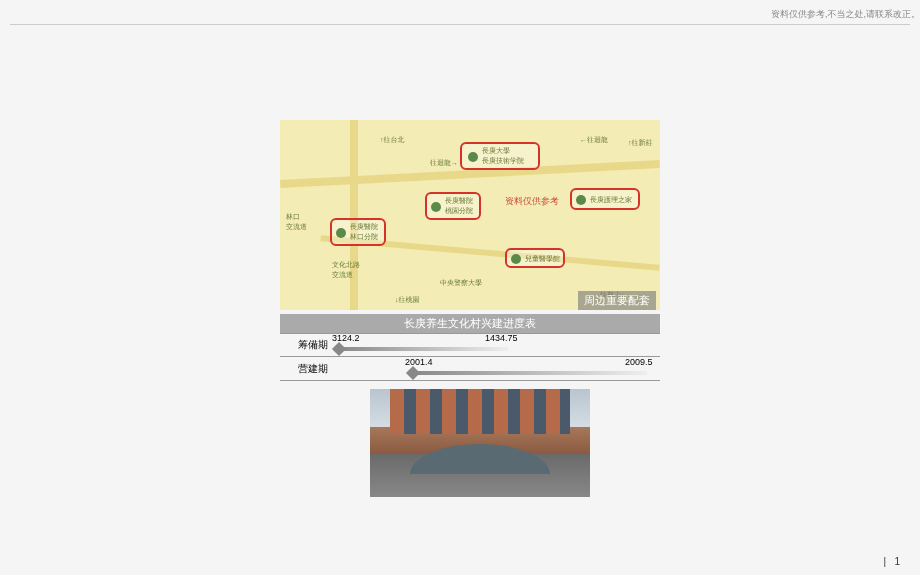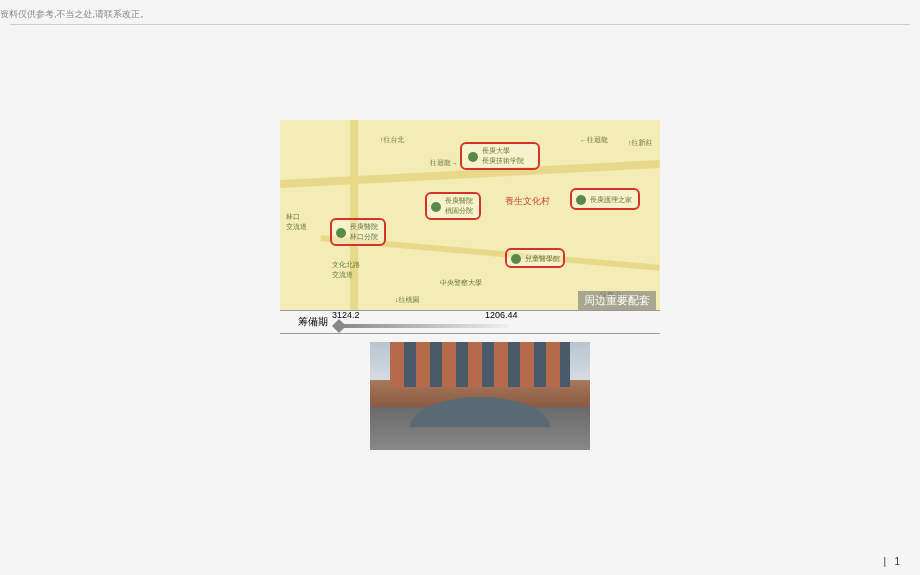--- a/index.html
+++ b/index.html
@@ -8,21 +8,21 @@
       height: 575px;
       background: #f5f5f5;
       font-family: "Microsoft YaHei", SimSun, sans-serif;
       position: relative;
     }
     .header-note {
       position: absolute;
       top: 8px;
       left: 0;
       right: 0;
-      text-align: left;
+      text-align: right;
       font-size: 9px;
       color: #888;
     }
     .header-line {
       position: absolute;
       top: 24px;
       left: 10px;
       right: 10px;
       height: 1px;
       background: #ccc;
@@ -195,43 +195,52 @@
     </div>
     <div class="map-marker" style="top:98px;left:50px;width:56px;height:28px;">
       <div class="map-dot" style="top:8px;left:4px;"></div>
       <div class="map-label" style="top:2px;left:18px;">長庚醫院<br>林口分院</div>
     </div>
     <div class="map-marker" style="top:128px;left:225px;width:60px;height:20px;">
       <div class="map-dot" style="top:4px;left:4px;"></div>
       <div class="map-label" style="top:4px;left:18px;">兒童醫學館</div>
     </div>
 
-    <div class="map-culture-label">養生文化村</div>
+    <div class="map-culture-label">资料仅供参考</div>
 
     <div class="map-label" style="top:92px;left:6px;">林口<br>交流道</div>
     <div class="map-label" style="top:140px;left:52px;">文化北路<br>交流道</div>
     <div class="map-label" style="top:15px;left:100px;">↑往台北</div>
     <div class="map-label" style="top:175px;left:115px;">↓往桃園</div>
     <div class="map-label" style="top:38px;left:150px;">往迴龍→</div>
     <div class="map-label" style="top:15px;left:300px;">←往迴龍</div>
     <div class="map-label" style="top:18px;left:348px;">↑往新莊</div>
     <div class="map-label" style="top:170px;left:320px;">往龜山↓</div>
     <div class="map-label" style="top:158px;left:160px;">中央警察大學</div>
 
     <div class="map-caption">周边重要配套</div>
   </div>
 
+  <div class="chart-title">长庚养生文化村兴建进度表</div>
 
   <div class="timeline">
     <div class="timeline-row">
       <div class="timeline-phase">筹備期</div>
       <div class="timeline-track">
         <span class="timeline-date" style="left:2px;">3124.2</span>
-        <span class="timeline-date" style="left:155px;">1206.44</span>
+        <span class="timeline-date" style="left:155px;">1434.75</span>
         <div class="timeline-bar" style="left:8px;width:170px;"></div>
+      </div>
+    </div>
+    <div class="timeline-row">
+      <div class="timeline-phase">营建期</div>
+      <div class="timeline-track">
+        <span class="timeline-date" style="left:75px;">2001.4</span>
+        <span class="timeline-date" style="left:295px;">2009.5</span>
+        <div class="timeline-bar" style="left:82px;width:235px;"></div>
       </div>
     </div>
   </div>
 
   <div class="photo-container">
     <div class="photo-building"></div>
     <div class="photo-awning"></div>
   </div>
 
 </div>

